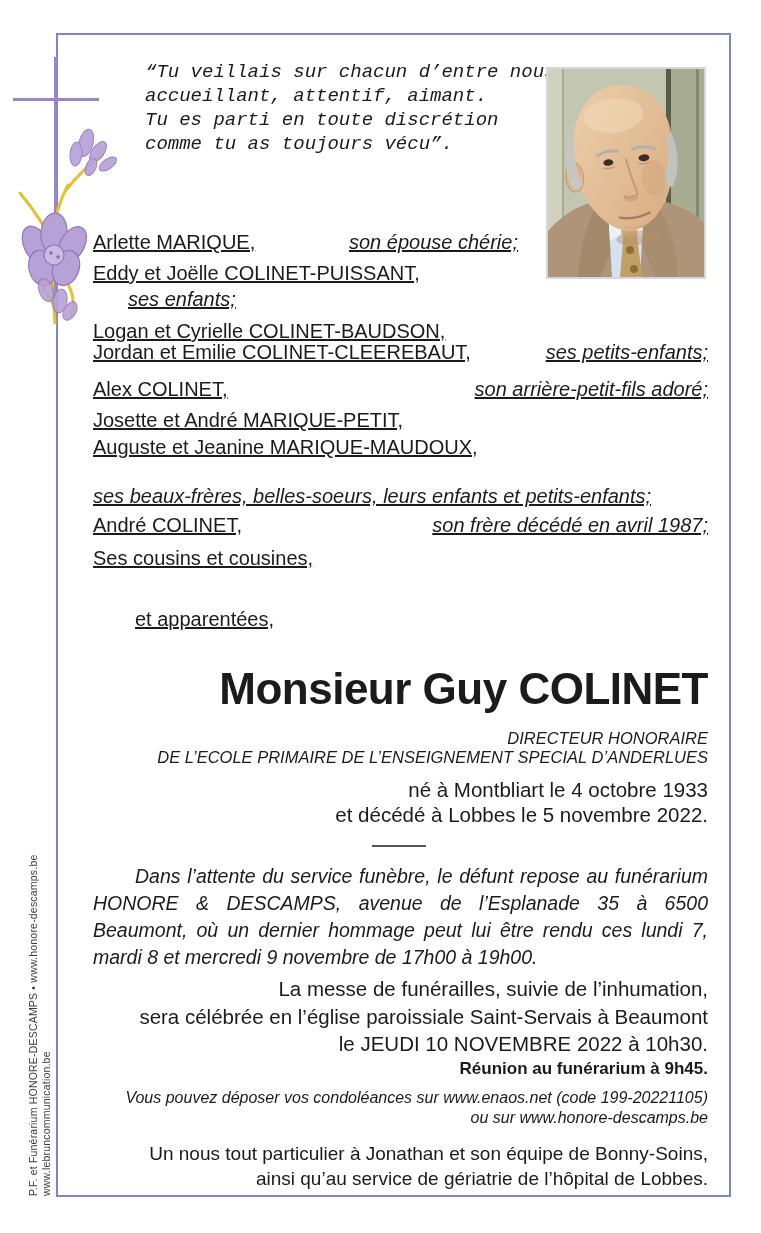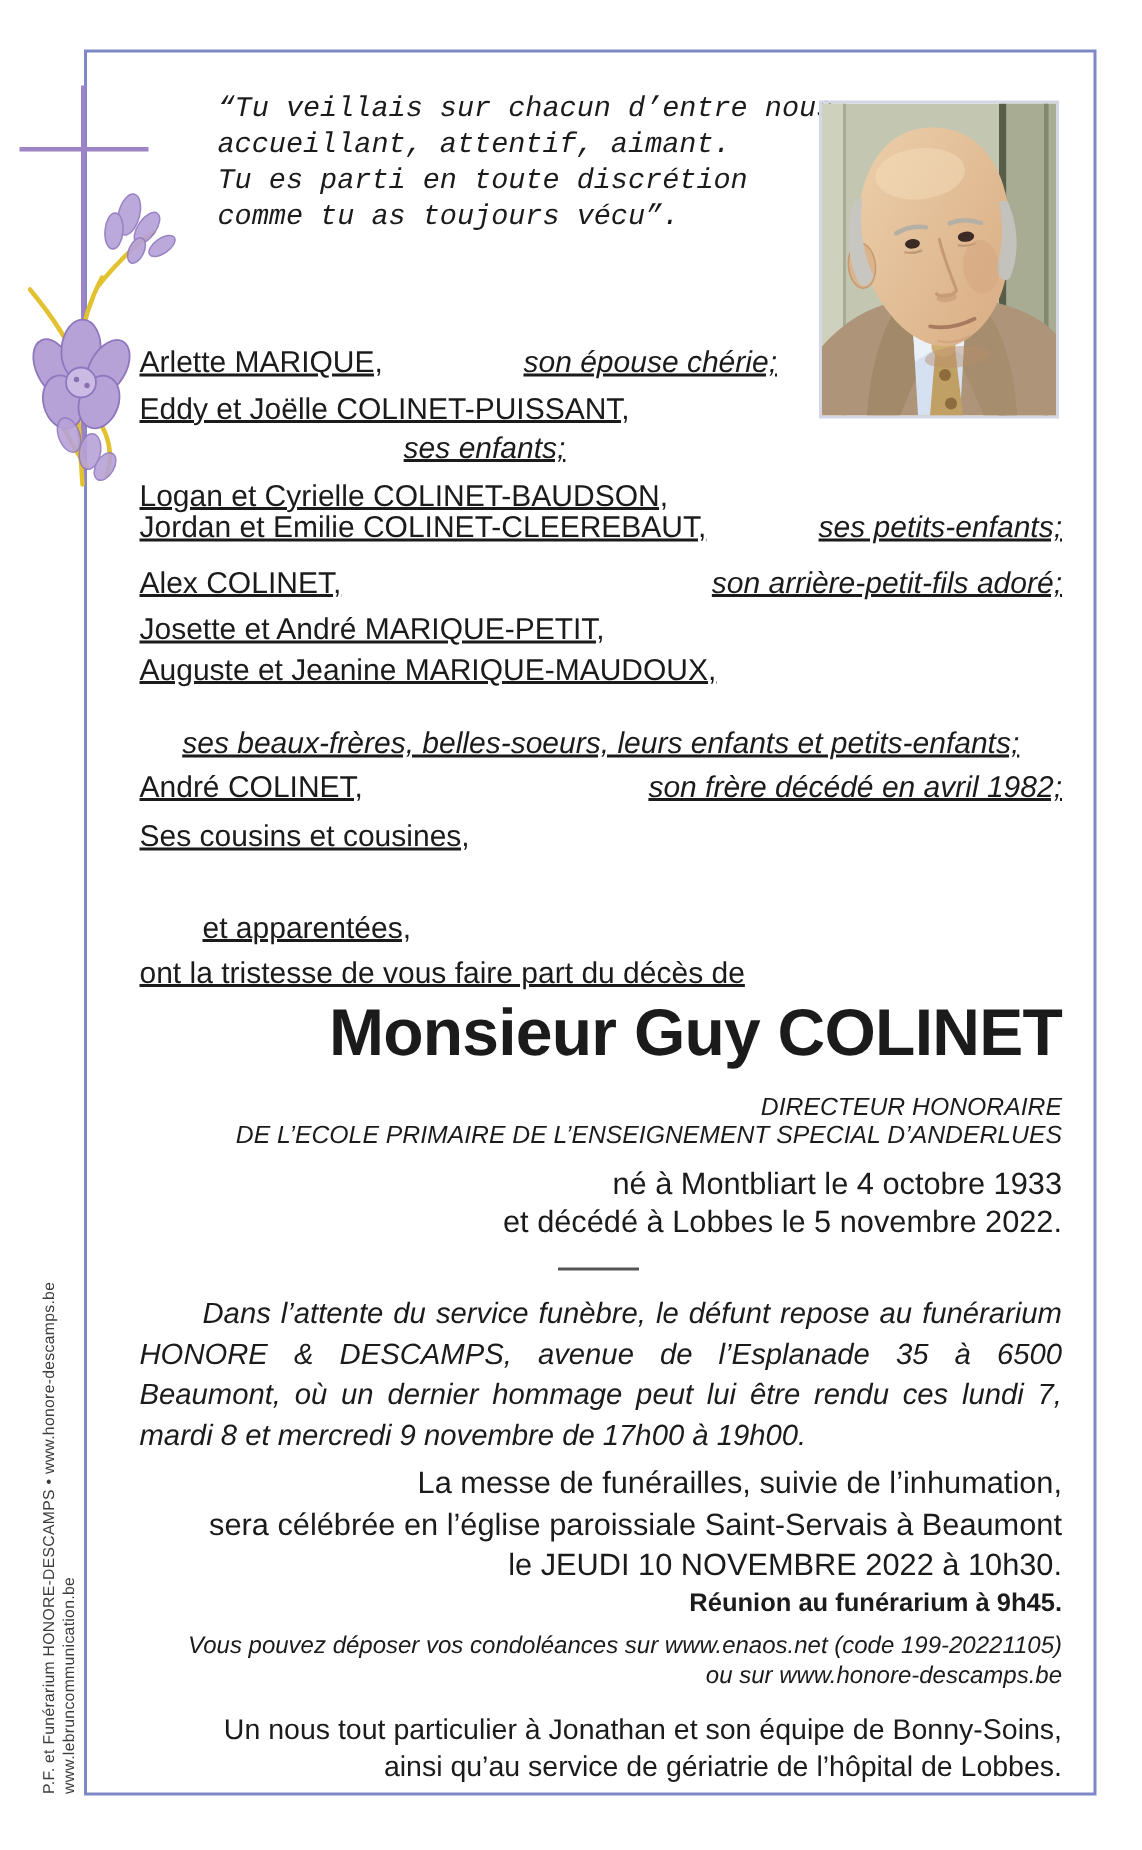--- a/index.html
+++ b/index.html
@@ -14,21 +14,21 @@
   .cross-v{position:absolute;left:54px;top:57px;width:3px;height:266px;background:#9c84c6;z-index:2;}
   .cross-h{position:absolute;left:13px;top:98px;width:86px;height:3px;background:#9c84c6;z-index:2;}
   .flowers{position:absolute;left:8px;top:105px;z-index:3;}
   .photo{
     position:absolute;left:546px;top:67px;width:156px;height:208px;
     border:2px solid #d4d6e6;z-index:1;
   }
   .quote{position:absolute;left:145px;top:60px;font-size:19px;font-style:italic;line-height:24px;font-family:Liberation Mono, monospace;}
   .row{position:absolute;left:93px;width:615px;display:flex;justify-content:space-between;font-size:20px;white-space:nowrap;text-decoration:underline;}
   .row .rel{font-style:italic;}
-  .row.rel-only{justify-content:center;}
+  .row.rel-only{justify-content:flex-start;}
   .rel.before-photo{margin-right:190px;margin-left:35px;}
   .indent{padding-left:42px;}
   .centerblock{position:absolute;left:93px;width:615px;text-align:right;}
   .main-title{font-size:44px;font-weight:700;letter-spacing:-0.5px;}
   .subtitle{font-size:16.5px;font-style:italic;line-height:21px;}
   .dates{font-size:20.5px;line-height:26px;}
   .divider{position:absolute;left:372px;top:845px;width:54px;height:2px;background:#555555;}
   .wake{
     position:absolute;left:93px;top:863px;width:615px;
     font-size:19.5px;font-style:italic;line-height:27px;text-align:justify;text-indent:42px;
@@ -166,32 +166,29 @@
     <span class="name">Josette et André MARIQUE-PETIT,</span>
   </div>
   <div class="row" style="top:436px">
     <span class="name">Auguste et Jeanine MARIQUE-MAUDOUX,</span>
   </div>
   <div class="row rel-only" style="top:485px">
     <span class="rel">ses beaux-frères, belles-soeurs, leurs enfants et petits-enfants;</span>
   </div>
   <div class="row" style="top:514px">
     <span class="name">André COLINET,</span>
-    <span class="rel">son frère décédé en avril 1982;</span>
+    <span class="rel">son frère décédé en avril 1987;</span>
   </div>
   <div class="row" style="top:547px">
     <span class="name">Ses cousins et cousines,</span>
   </div>
   <div class="row" style="top:608px">
     <span class="name indent">et apparentées,</span>
   </div>
 
-  <div class="row" style="top:638px">
-    <span>ont la tristesse de vous faire part du décès de</span>
-  </div>
 
   <div class="centerblock main-title" style="top:664px">Monsieur Guy COLINET</div>
   <div class="centerblock subtitle" style="top:728px">DIRECTEUR HONORAIRE</div>
   <div class="centerblock subtitle" style="top:747px">DE L’ECOLE PRIMAIRE DE L’ENSEIGNEMENT SPECIAL D’ANDERLUES</div>
   <div class="centerblock dates" style="top:777px">né à Montbliart le 4 octobre 1933</div>
   <div class="centerblock dates" style="top:802px">et décédé à Lobbes le 5 novembre 2022.</div>
 
   <div class="divider"></div>
 
   <p class="wake" style="margin:0">Dans l’attente du service funèbre, le défunt repose au funérarium HONORE &amp; DESCAMPS, avenue de l’Esplanade 35 à 6500 Beaumont, où un dernier hommage peut lui être rendu ces lundi 7, mardi 8 et mercredi 9 novembre de 17h00 à 19h00.</p>

